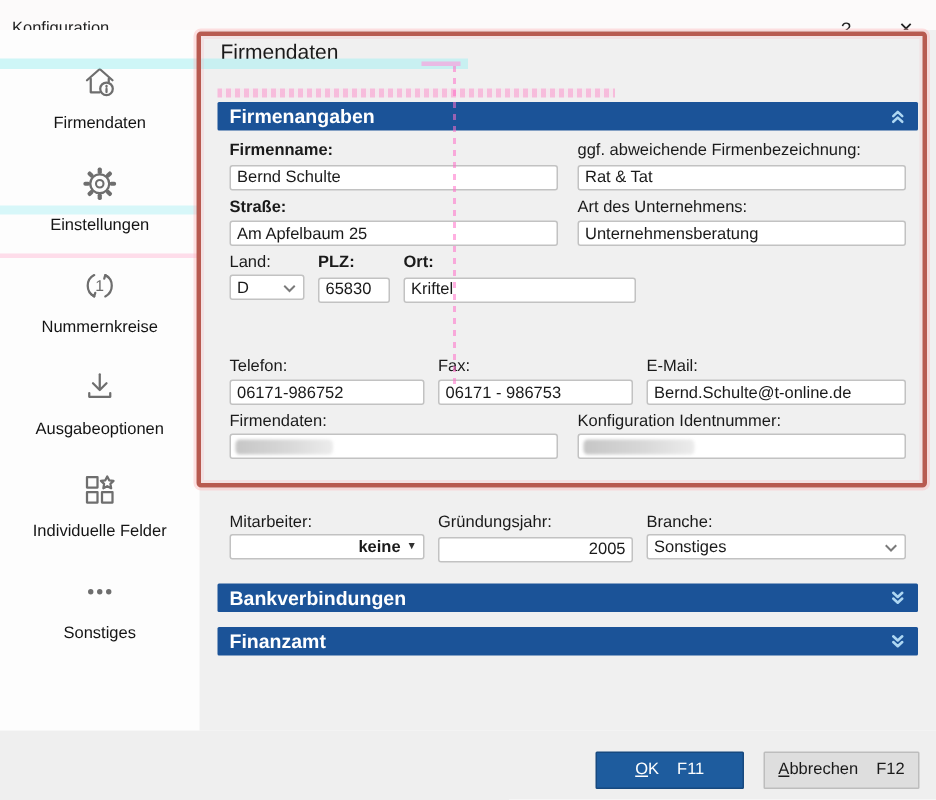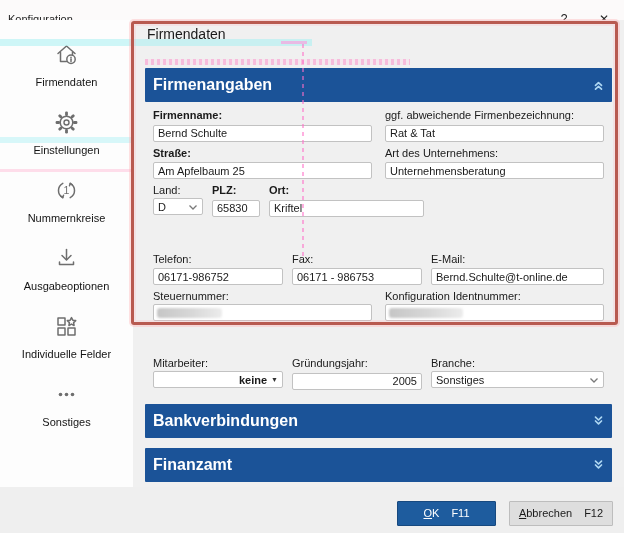--- a/index.html
+++ b/index.html
@@ -23,21 +23,21 @@
   .side-item { height:68px; display:flex; flex-direction:column;
     align-items:center; justify-content:center; gap:8px; cursor:default; }
   .side-item svg { display:block; }
   .side-label { font-size:11px; color:#141414; }
 
   
   .content { position:absolute; top:20px; left:133px; right:0; bottom:46px;
     background:#f0f0f0; padding:4px 12px 0; }
   .page-title { font-size:14px; font-weight:400; color:#1a1a1a; margin:2px 0 0 2px; }
 
-  .sec-header { height:34px; background:#1b5398; color:#fff; font-size:16px;
+  .sec-header { height:19px; background:#1b5398; color:#fff; font-size:13px;
     font-weight:bold; display:flex; align-items:center; padding:0 8px;
     border-radius:1px; cursor:default; }
   .sec-header .chev { margin-left:auto; display:flex; align-items:center; }
   .sec-first { margin-top:26px; }
   .collapsed-1 { margin-top:6px; }
   .collapsed-2 { margin-top:10px; }
 
   .sec-body { padding:7px 8px 8px; }
   .row { margin-bottom:5px; }
   .grid2 { display:grid; grid-template-columns:1fr 1fr; column-gap:13px; }
@@ -240,21 +240,21 @@
         <input class="txt" value="06171 - 986753" style="">
       </div>
       <div>
         <label class="fld-label">E-Mail:</label>
         <input class="txt" value="Bernd.Schulte@t-online.de" style="">
       </div>
     </div>
 
     <div class="row grid2">
       <div>
-        <label class="fld-label">Steuernummer:</label>
+        <label class="fld-label">Firmendaten:</label>
         <div class="boxfield">
           <div class="redacted rw30"></div>
         </div>
       </div>
       <div>
         <label class="fld-label">Konfiguration Identnummer:</label>
         <div class="boxfield">
           <div class="redacted rw34"></div>
         </div>
       </div>

